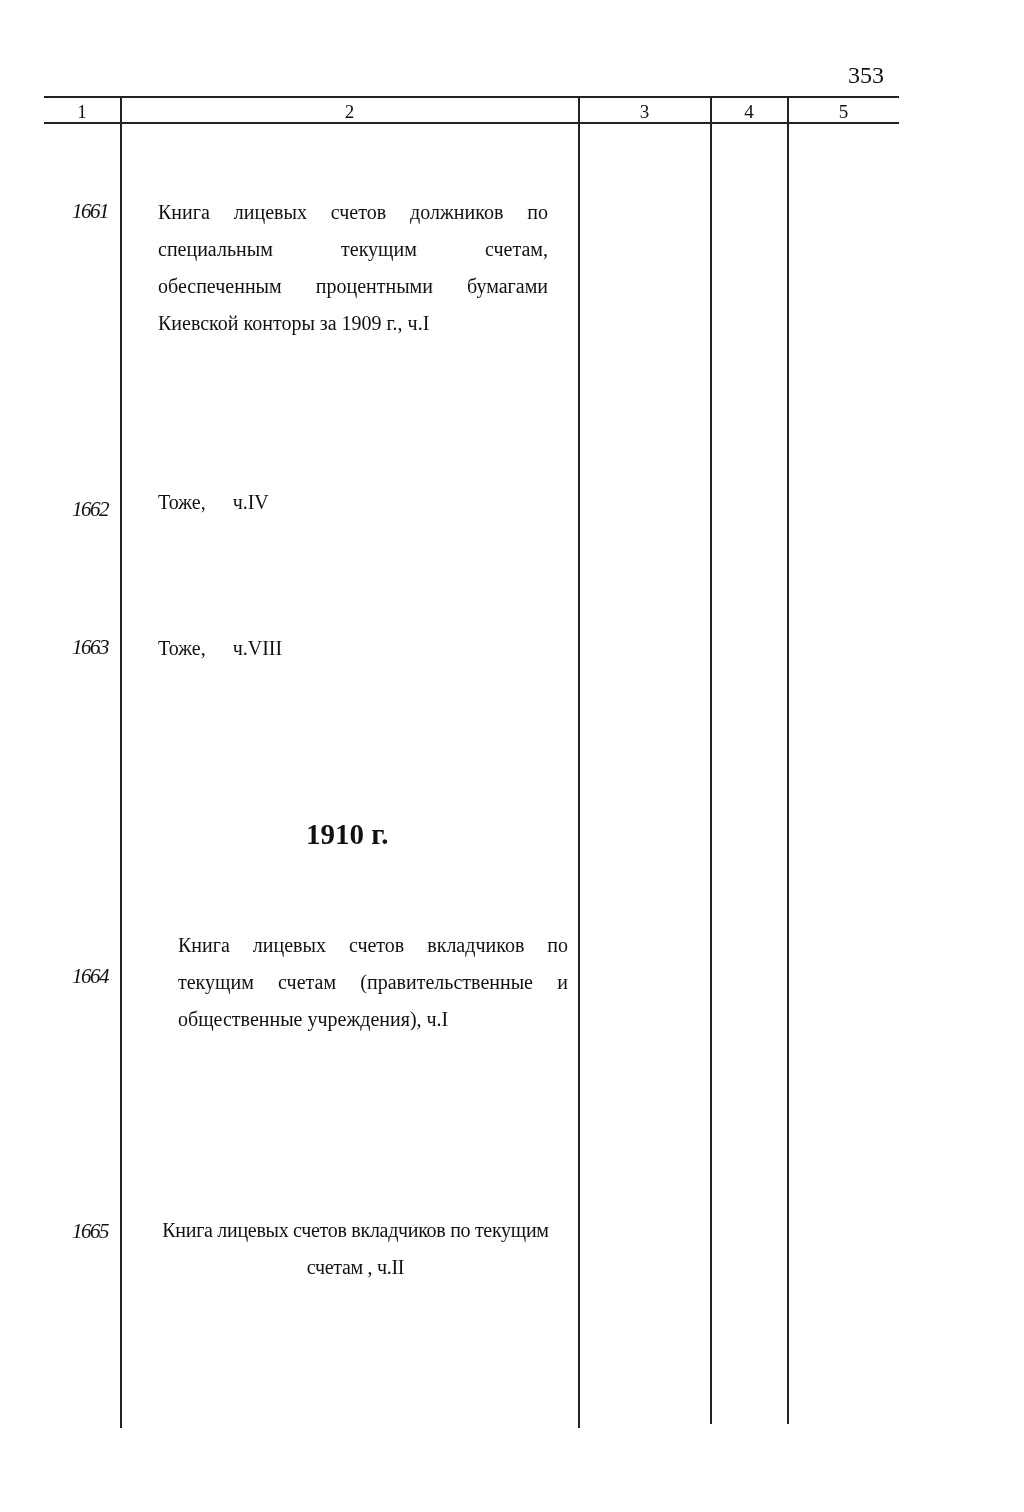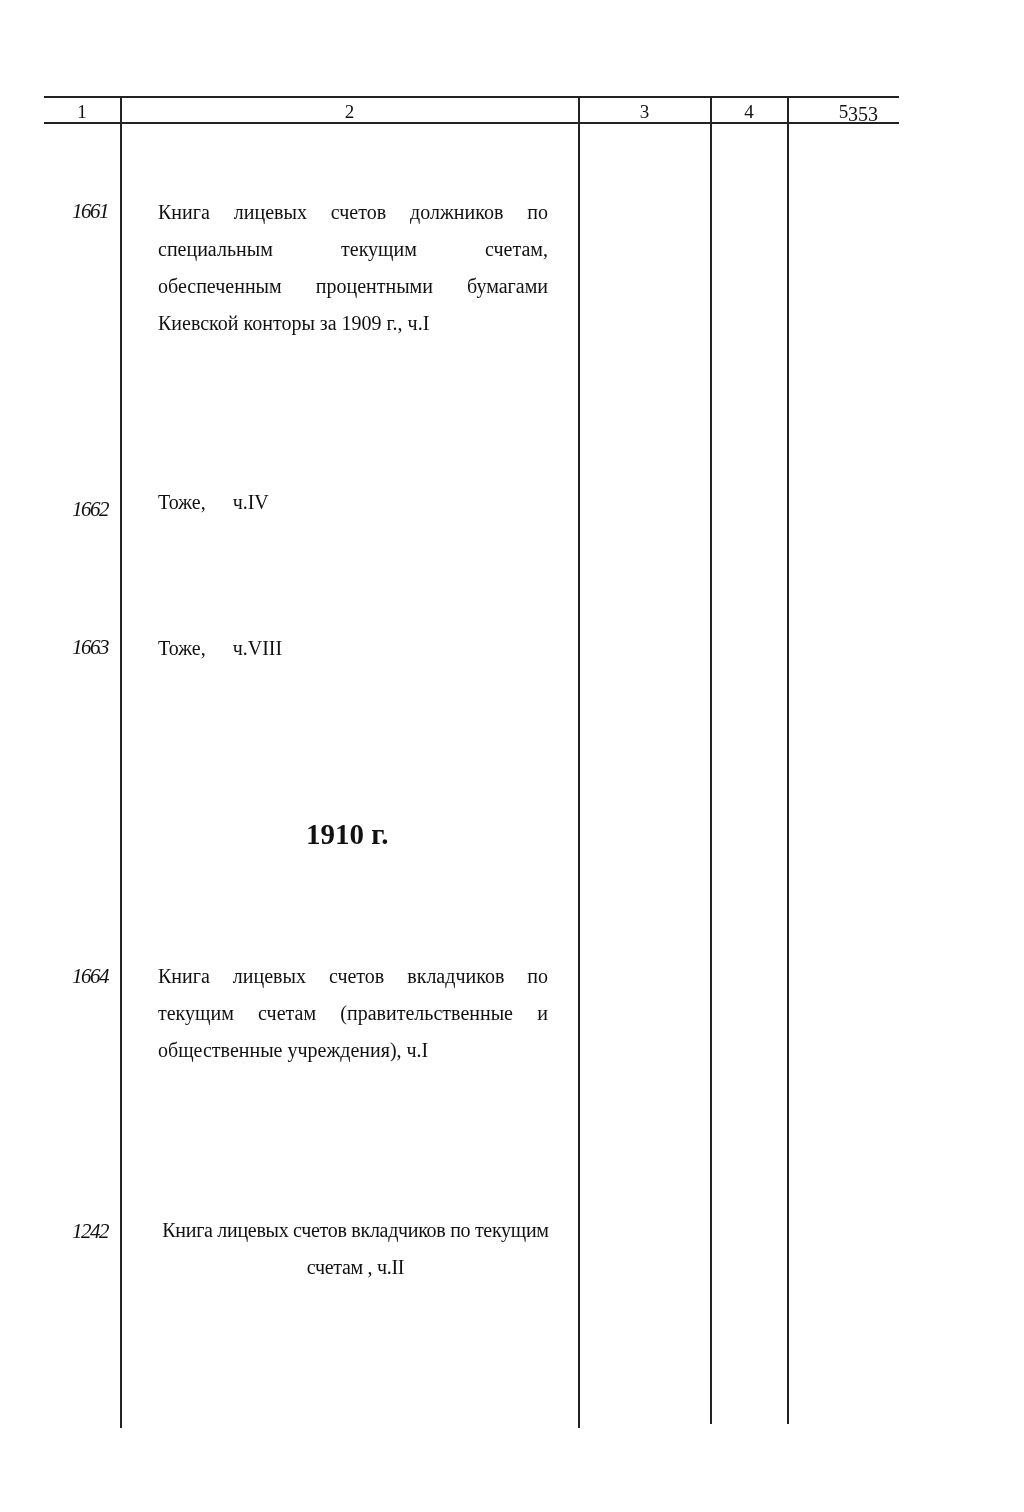--- a/index.html
+++ b/index.html
@@ -1,17 +1,17 @@
 <!DOCTYPE html>
 <html><head>
 <meta charset="utf-8">
 <style>
   html, body { margin:0; padding:0; background:#ffffff; }
   body { width:1024px; height:1512px; position:relative; overflow:hidden; font-family:"Liberation Serif", serif; color:#111; }
-  .page-num { position:absolute; left:848px; top:62px; font-size:20px;margin-top:41px; }
+  .page-num { position:absolute; left:848px; top:62px; font-size:24px; }
   .hline { position:absolute; height:2px; background:#222; }
   .vline { position:absolute; width:1.5px; background:#222; }
   .hdr { position:absolute; top:101px; font-size:19px; text-align:center; }
   .num { position:absolute; left:72px; font-size:21px; letter-spacing:-1.5px;font-style:italic; }
   .desc { position:absolute; left:158px; width:390px; font-size:20px; line-height:37px; text-align:justify; }
   .desc.narrow { letter-spacing:-0.3px; }
   .section { position:absolute; left:306px; top:818px; font-size:29px; font-weight:bold; }
 </style>
 </head>
 <body>
@@ -41,18 +41,18 @@
 </div>
 <div>
   <div class="num" style="top:635px;">1663</div>
   <div class="desc" style="top:630px; word-spacing:22px;">Тоже, ч.VIII</div>
 </div>
 
 <div class="section">1910 г.</div>
 
 <div>
   <div class="num" style="top:964px;">1664</div>
-  <div class="desc" style="top:958px;">Книга лицевых счетов вкладчиков по текущим счетам (правительственные и общественные учреждения), ч.I</div>
+  <div class="desc" style="top:927px;margin-left:20px;">Книга лицевых счетов вкладчиков по текущим счетам (правительственные и общественные учреждения), ч.I</div>
 </div>
 <div>
-  <div class="num" style="top:1219px;">1242</div>
+  <div class="num" style="top:1219px;">1665</div>
   <div class="desc narrow" style="top:1212px; text-align:center; width:395px;">Книга лицевых счетов вкладчиков по текущим счетам , ч.II</div>
 </div>
 
 </body></html>

